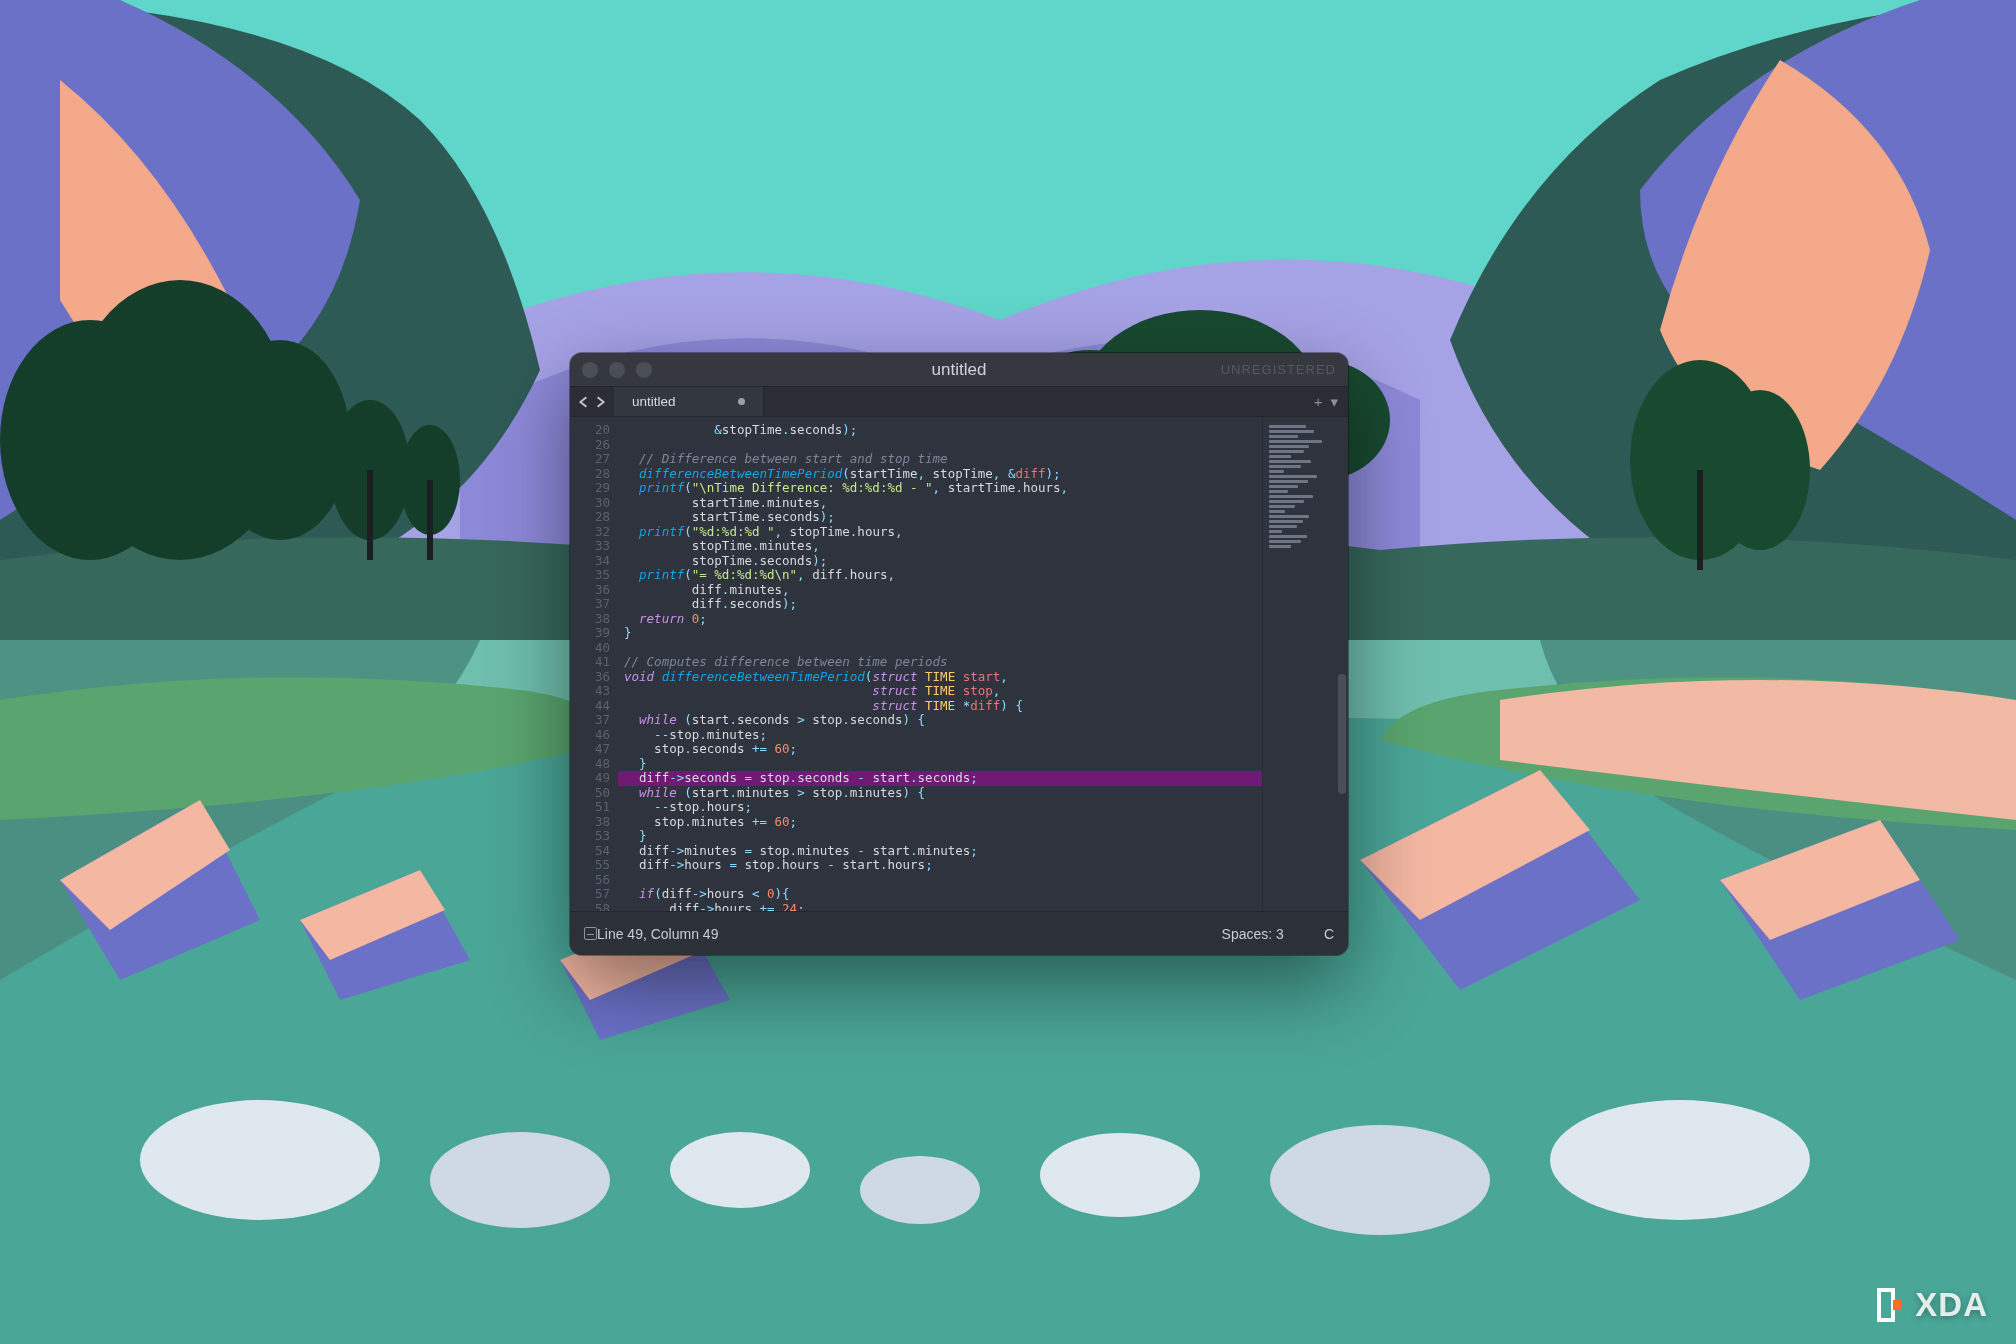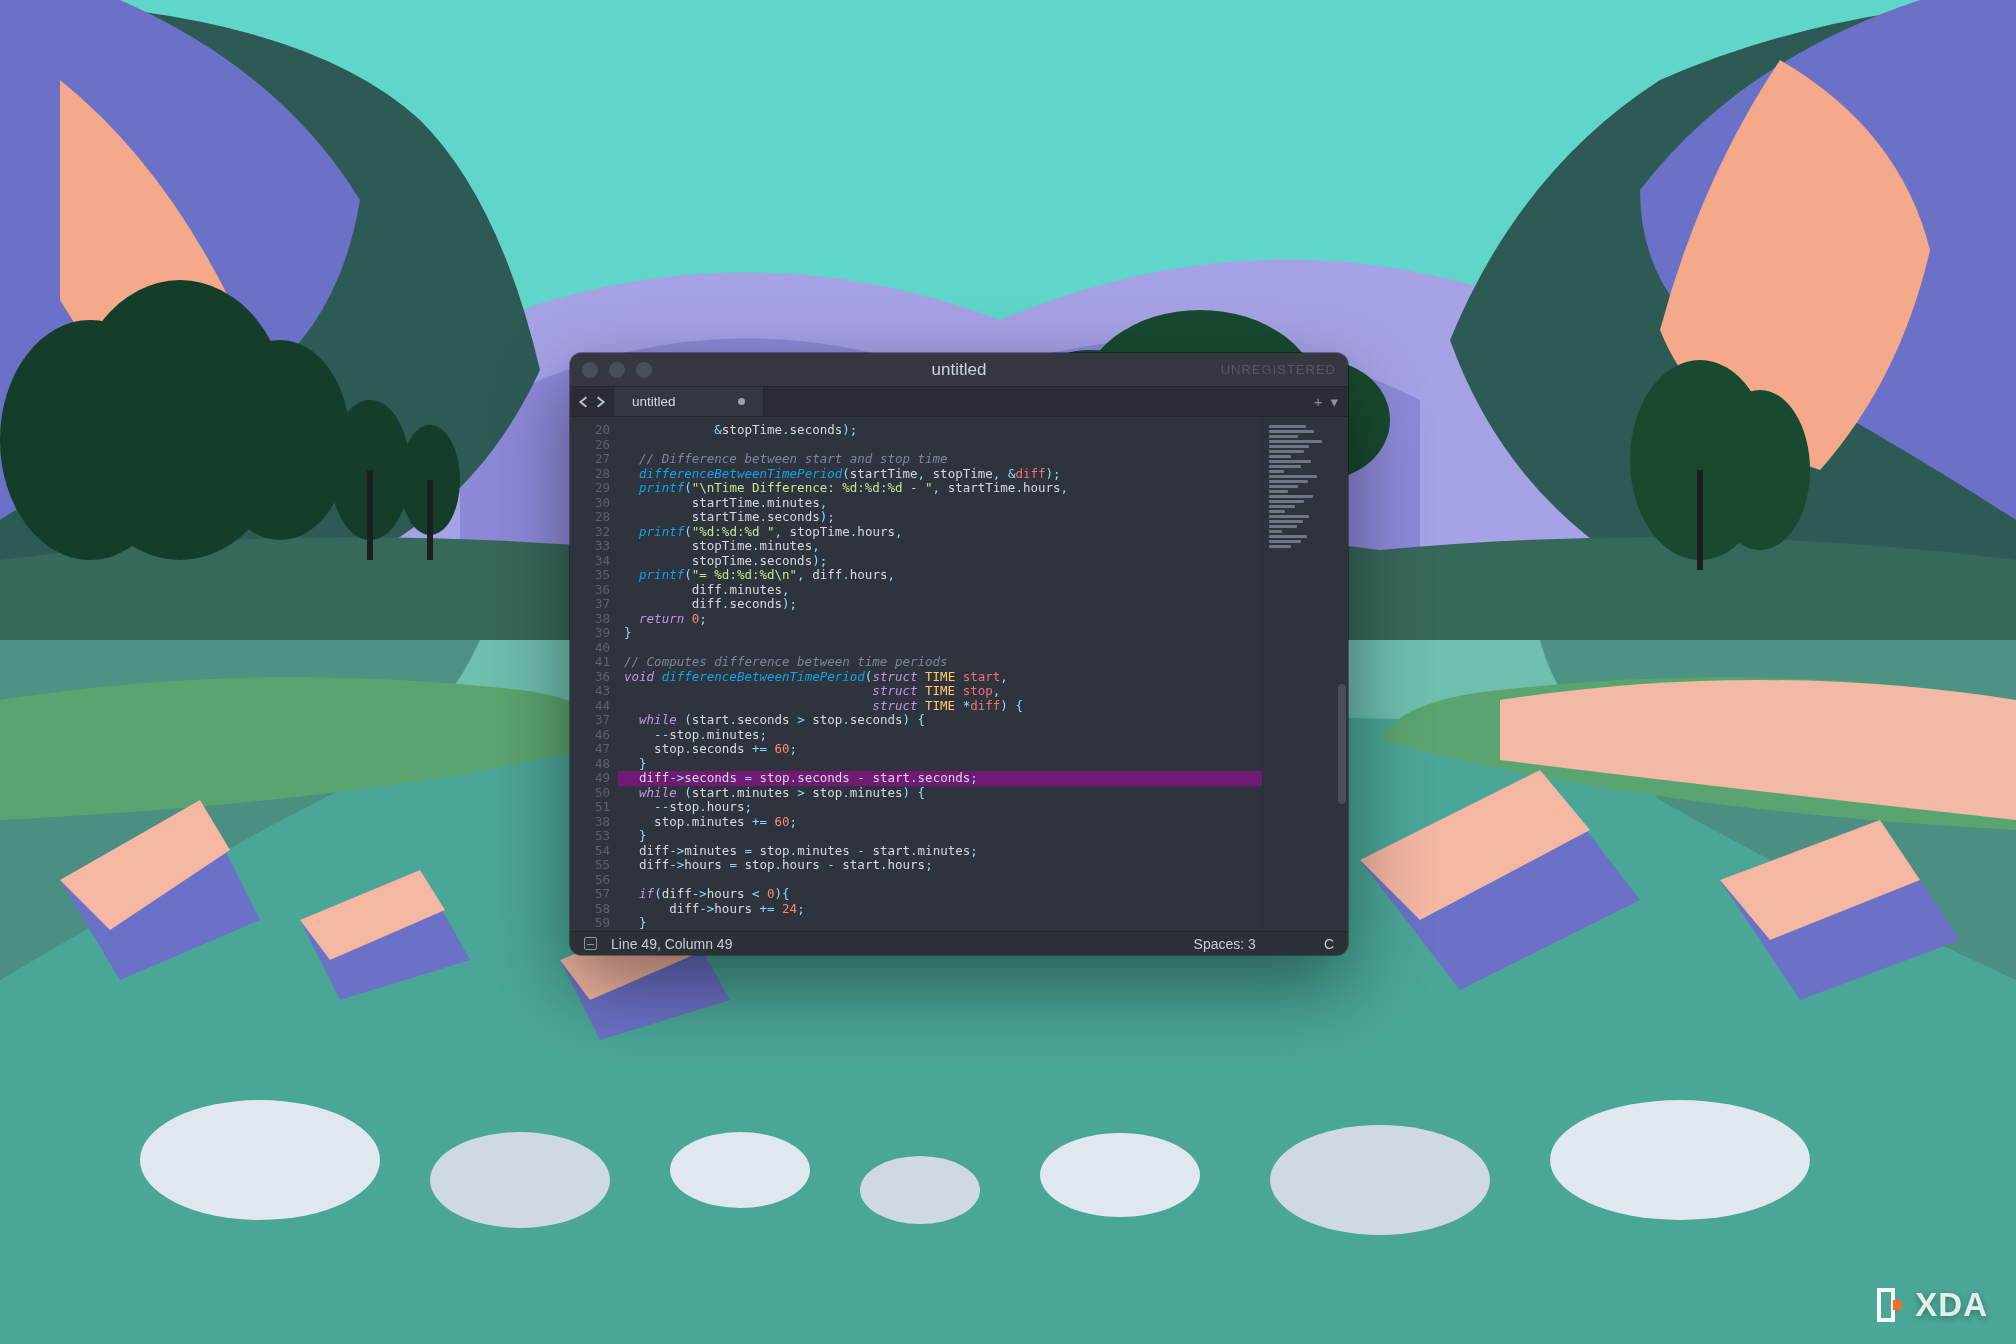--- a/index.html
+++ b/index.html
@@ -104,26 +104,25 @@
     padding: 8px 6px;
   }
   .minimap .mrow { height: 3px; margin-bottom: 2px; border-radius: 1px; background: #6f7683; }
 
   
   .scroll-track { position: absolute; right: 2px; top: 0; bottom: 0; width: 8px; }
   .scroll-thumb { position: absolute; right: 0; width: 8px; border-radius: 4px; background: #4a4e58; }
 
   
   .statusbar {
-    height: 24px; background: #2c3037;
+    height: 44px; background: #2c3037;
     border-top: 1px solid #23262b;
     display: flex; align-items: center;
     padding: 0 14px;
     color: #c7ccd3; font-size: 14px;
-    gap: 14px;
   }
   .statusbar .sb-icon { width: 13px; height: 13px; border: 1.5px solid #8f949c; border-radius: 2px; position: relative; }
   .statusbar .sb-icon::after { content: ""; position: absolute; left: 2px; right: 2px; top: 50%; height: 1.5px; background: #8f949c; }
   .statusbar .spacer { flex: 1; }
 
   
   .watermark {
     position: absolute; right: 28px; bottom: 20px;
     color: rgba(255,255,255,.85);
     font-weight: 700; font-size: 33px; letter-spacing: 1px;

